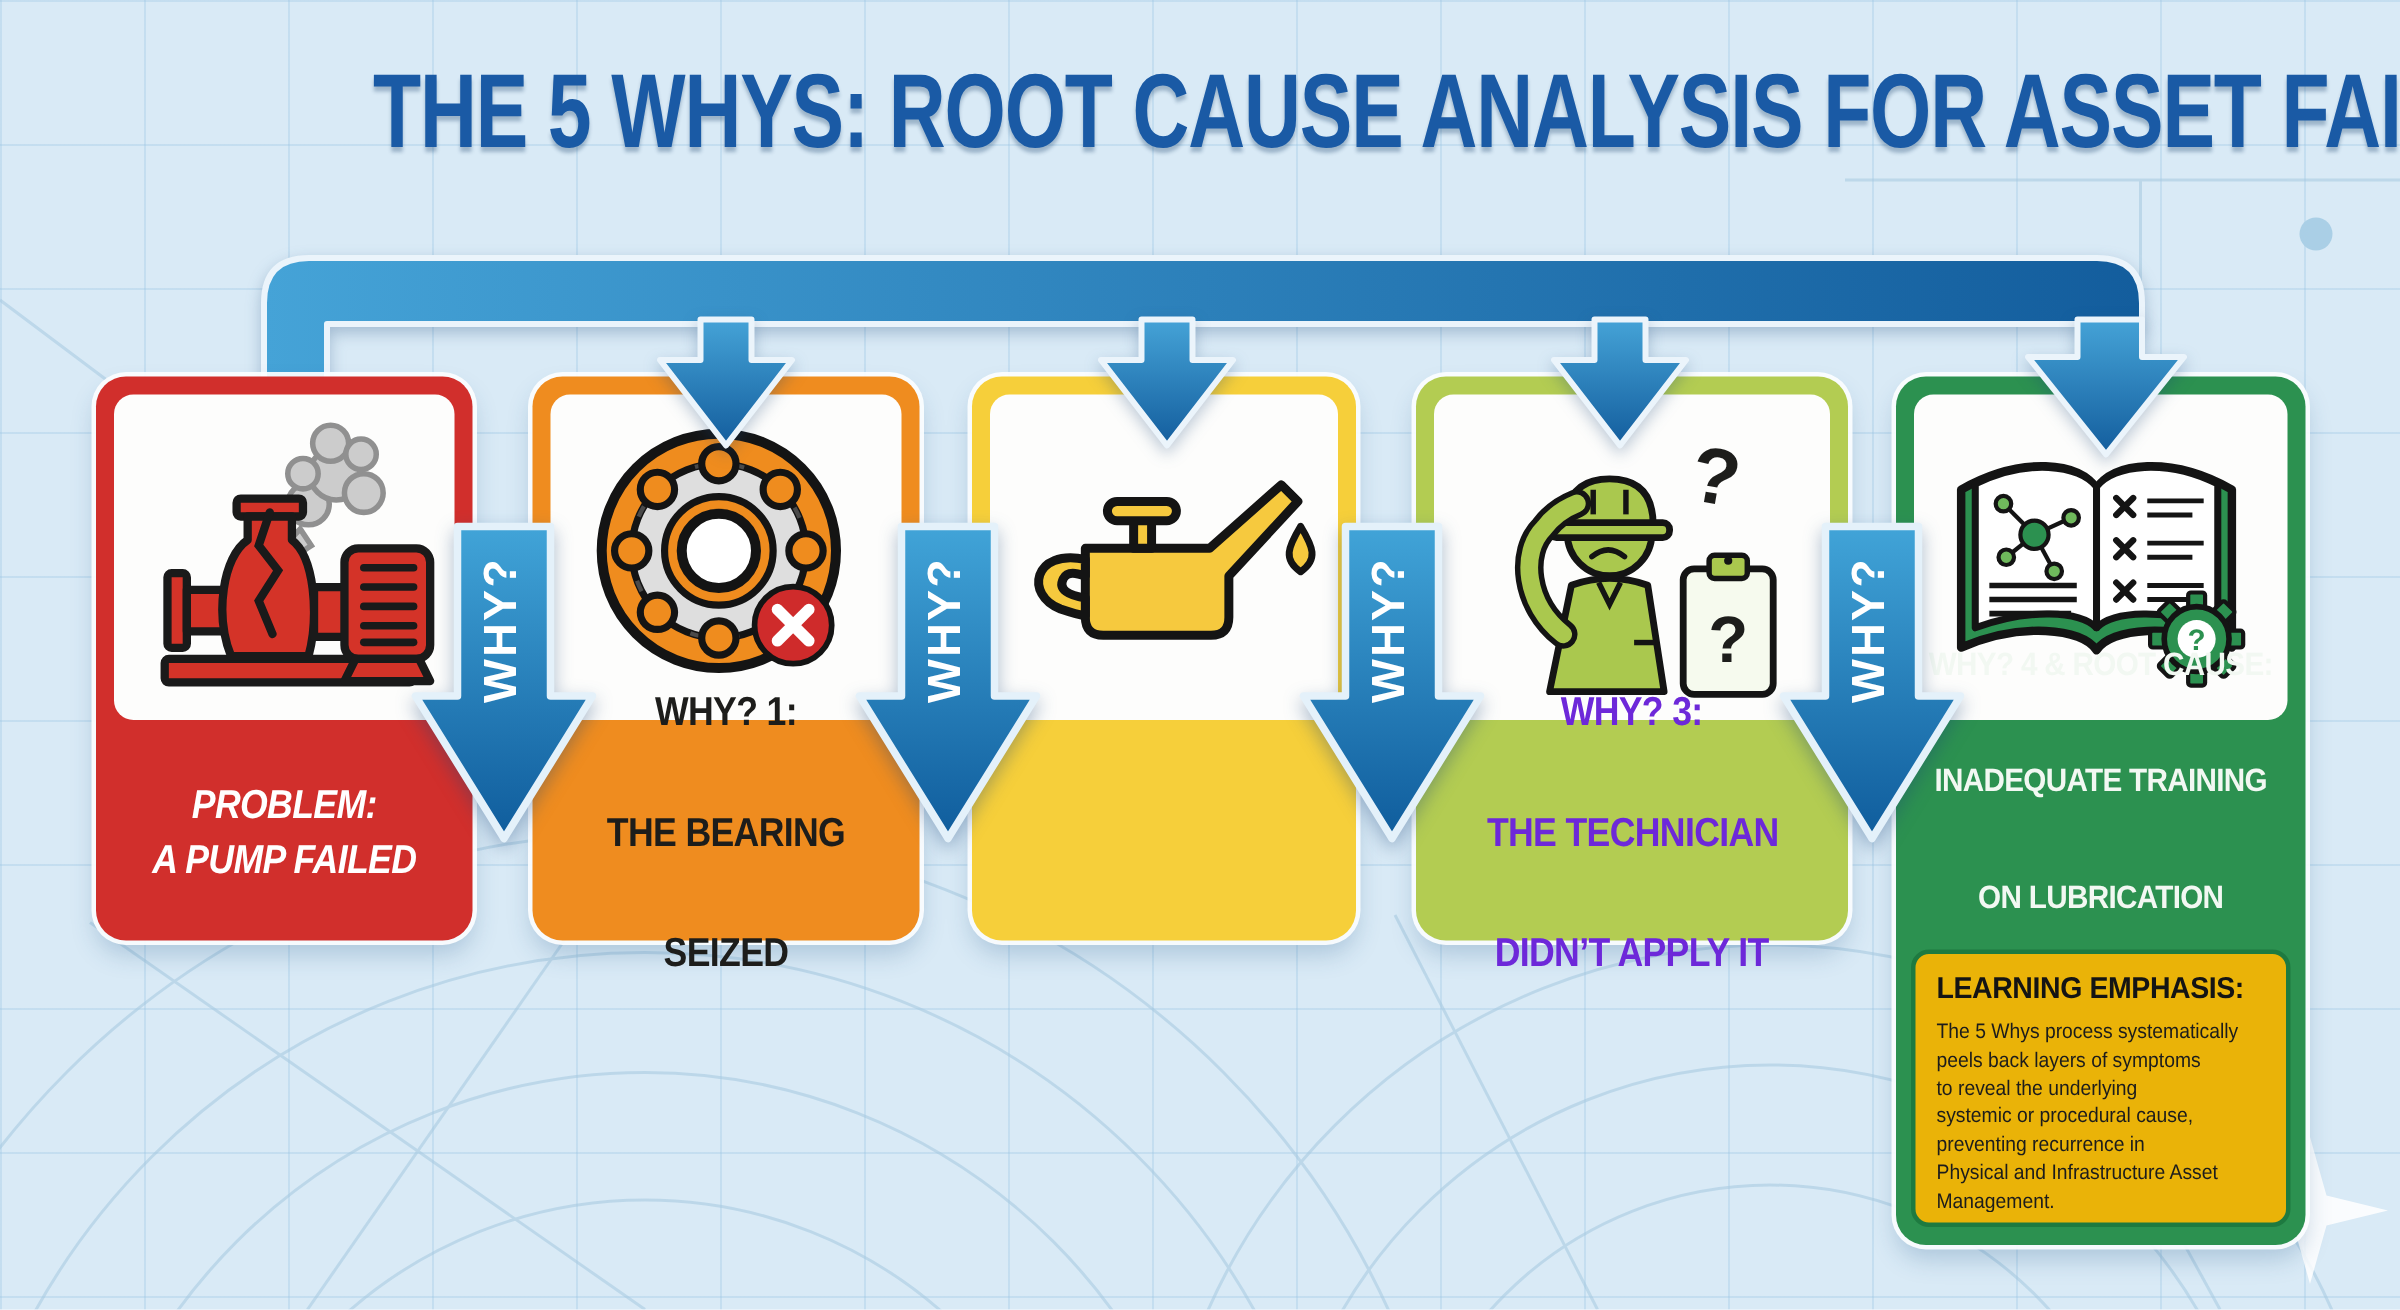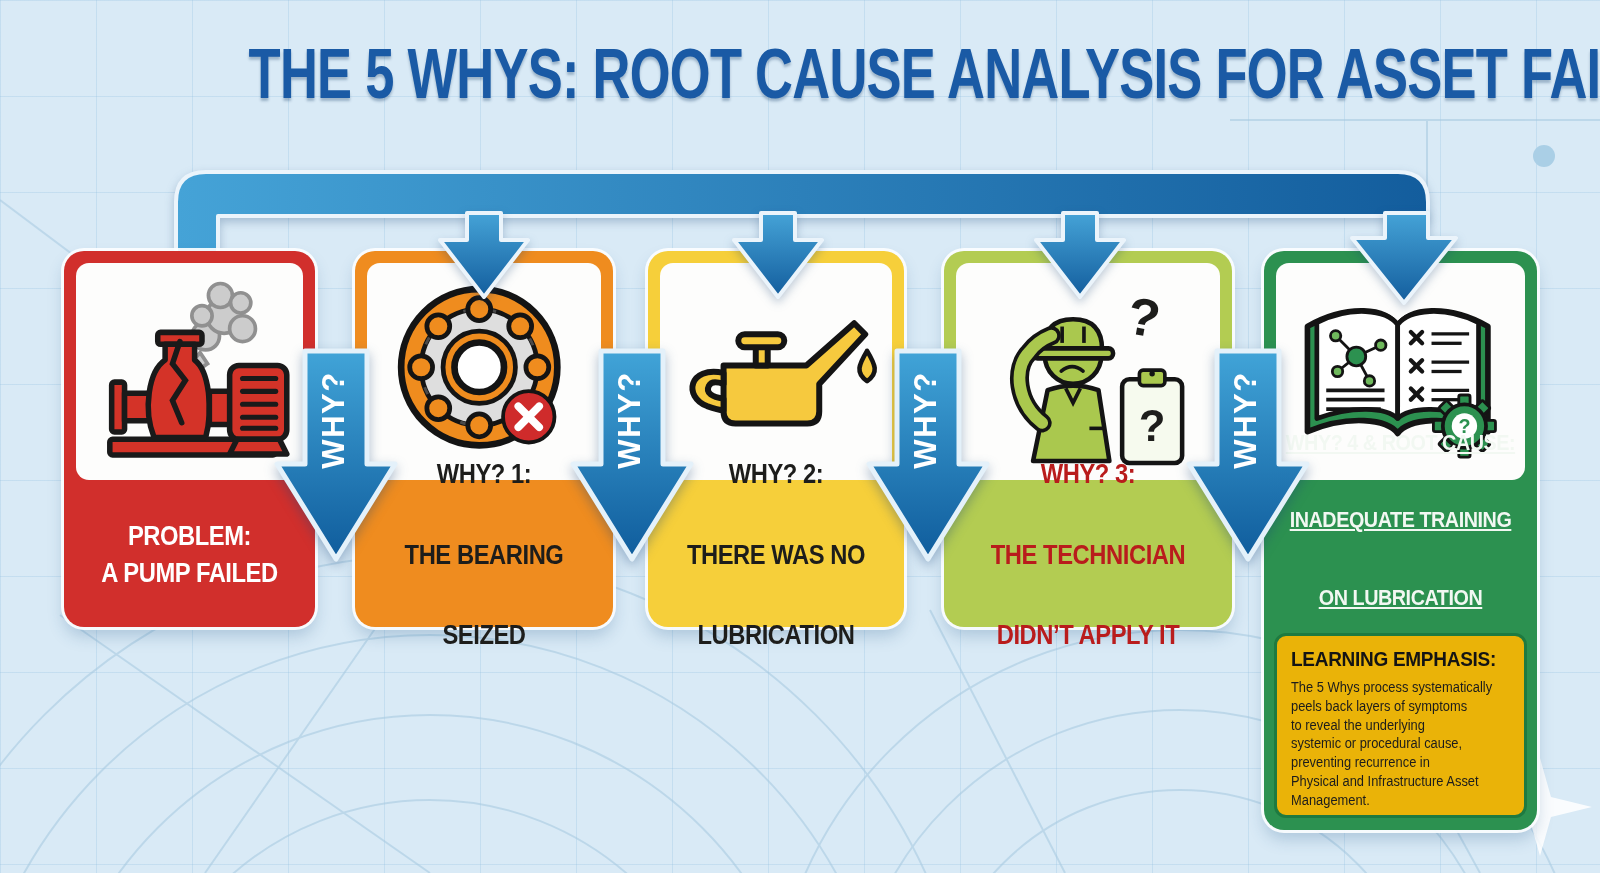--- a/index.html
+++ b/index.html
@@ -19,21 +19,21 @@
 
   .card{position:absolute;border-radius:20px;
     box-shadow:0 0 0 3px rgba(252,254,255,.92), 0 9px 16px rgba(40,90,140,.25);}
   .card-white{position:absolute;left:12px;right:12px;top:12px;height:217px;background:#fdfdfc;
     border-radius:13px;display:flex;align-items:center;justify-content:center;}
   .card-title{position:absolute;left:6px;right:6px;top:234px;height:140px;
     display:flex;flex-direction:column;justify-content:center;text-align:center;font-weight:bold;gap:48px;}
   .card-title .tl{white-space:nowrap;font-size:27px;line-height:1.22;letter-spacing:-.5px;
     transform:scaleX(.88);transform-origin:center;}
   .card-title.small .tl{font-size:21.5px;line-height:1.38;transform:scaleX(.92);}
-  .card-title.two{justify-content:center;gap:4px;}
+  .card-title.two{justify-content:center;gap:4px;font-style:italic;}
 
   .learning{position:absolute;left:10px;right:10px;top:382px;bottom:12px;background:#eab308;
     border:3px solid #1e7a40;border-radius:12px;padding:12px 10px 8px 14px;text-align:left;}
   .learning-h{font-size:20px;font-weight:bold;color:#141414;letter-spacing:-.3px;
     transform:scaleX(.95);transform-origin:left;margin-bottom:7px;white-space:nowrap;}
   .learning-b{font-size:14px;color:#1c1c1c;line-height:1.34;transform:scaleX(.92);
     transform-origin:left;}
   .learning-b div{white-space:nowrap;}
 
   .gap-arrow{position:absolute;width:124px;height:214px;z-index:3;
@@ -159,25 +159,20 @@
       <svg width="230" height="160" viewBox="0 0 250 170">
         <g fill="#f6c93e" stroke="#141414" stroke-width="6.5" stroke-linejoin="round">
           <path d="M68,78 L158,78 L210,32 L222,44 L172,98 L172,128 Q172,141 159,141 L81,141 Q68,141 68,128 Z"></path>
           <path d="M68,86 C30,78 24,112 50,122 C56,124 62,126 68,127 L68,114 C56,112 48,108 52,100 C55,94 62,96 68,98 Z"></path>
           <rect x="103" y="56" width="13" height="22"></rect>
           <rect x="84" y="44" width="50" height="14" rx="7"></rect>
         </g>
         <path d="M224,62 C215,77 211,86 224,95 C237,86 233,77 224,62 Z" fill="#f6c93e" stroke="#141414" stroke-width="5" stroke-linejoin="round"></path>
       </svg>
     </div>
-    <div class="card-title" style="color: rgb(29, 29, 27);">
-      <div class="tl">WHY? 2:</div>
-      <div class="tl">THERE WAS NO</div>
-      <div class="tl">LUBRICATION</div>
-    </div>
   </div>
 
   <div class="card z2" style="left: 944px; top: 251px; width: 288px; height: 376px; z-index: 2; background: rgb(179, 204, 82);">
     <div class="card-white">
       <svg width="245" height="200" viewBox="0 0 250 220">
         <text x="185" y="70" font-size="58" font-weight="bold" fill="#1d1d1b" text-anchor="middle" transform="rotate(10 185 55)" font-family="Liberation Sans, sans-serif">?</text>
         <path d="M80,130 Q108,120 136,130 L148,208 L64,208 Z" fill="#aac84e" stroke="#141414" stroke-width="5" stroke-linejoin="round"></path>
         <circle cx="108" cy="92" r="31" fill="#aac84e" stroke="#141414" stroke-width="5"></circle>
         <path d="M95,109 Q107,99 119,109" fill="none" stroke="#141414" stroke-width="4" stroke-linecap="round"></path>
         <path d="M76,86 Q76,52 108,52 Q140,52 140,86 Z" fill="#aac84e" stroke="#141414" stroke-width="5"></path>
@@ -191,21 +186,21 @@
         <path d="M100,128 L108,144 L116,128" fill="none" stroke="#141414" stroke-width="4"></path>
         <line x1="126" y1="172" x2="142" y2="172" stroke="#141414" stroke-width="4"></line>
         <g>
           <rect x="162" y="118" width="66" height="92" rx="8" fill="#f6faee" stroke="#141414" stroke-width="5"></rect>
           <rect x="181" y="108" width="28" height="17" rx="4" fill="#aac84e" stroke="#141414" stroke-width="4"></rect>
           <circle cx="195" cy="112" r="3" fill="#141414"></circle>
           <text x="195" y="186" font-size="48" font-weight="bold" fill="#1d1d1b" text-anchor="middle" font-family="Liberation Sans, sans-serif">?</text>
         </g>
       </svg>
     </div>
-    <div class="card-title" style="color: #b91c1c;">
+    <div class="card-title" style="color: #6d28d9; align-items: center;">
       <div class="tl">WHY? 3:</div>
       <div class="tl">THE TECHNICIAN</div>
       <div class="tl">DIDN’T APPLY IT</div>
     </div>
   </div>
 
   <div class="card z2" style="left: 1264px; top: 251px; width: 273px; height: 579px; z-index: 2; background: rgb(44, 145, 80);">
     <div class="card-white">
       <svg width="235" height="195" viewBox="0 0 250 200">
         <path d="M26,52 C68,28 112,32 122,52 C132,32 176,28 218,52 L218,164 C176,146 132,150 122,166 C112,150 68,146 26,164 Z" fill="#2c9150" stroke="#141414" stroke-width="6" stroke-linejoin="round"></path>
@@ -255,21 +250,21 @@
             <rect x="-6" y="-33" width="12" height="13" rx="2" transform="rotate(225)"></rect>
             <rect x="-6" y="-33" width="12" height="13" rx="2" transform="rotate(270)"></rect>
             <rect x="-6" y="-33" width="12" height="13" rx="2" transform="rotate(315)"></rect>
           </g>
           <circle r="23" fill="#2c9150" stroke="#141414" stroke-width="4"></circle>
           <circle r="13.5" fill="#ffffff"></circle>
           <text y="7.5" font-size="21" font-weight="bold" fill="#2c9150" text-anchor="middle" font-family="Liberation Sans, sans-serif">?</text>
         </g>
       </svg>
     </div>
-    <div class="card-title small" style="top: 238px; height: 142px; color: rgb(242, 248, 242); text-decoration: underline;">
+    <div class="card-title small" style="top: 238px; height: 142px; color: rgb(242, 248, 242);">
       <div class="tl">WHY? 4 &amp; ROOT CAUSE:</div>
       <div class="tl">INADEQUATE TRAINING</div>
       <div class="tl">ON LUBRICATION</div>
       <div class="tl">PROCEDURES</div>
     </div>
     <div class="learning">
       <div class="learning-h">LEARNING EMPHASIS:</div>
       <div class="learning-b">
         <div>The 5 Whys process systematically</div>
         <div>peels back layers of symptoms</div>

